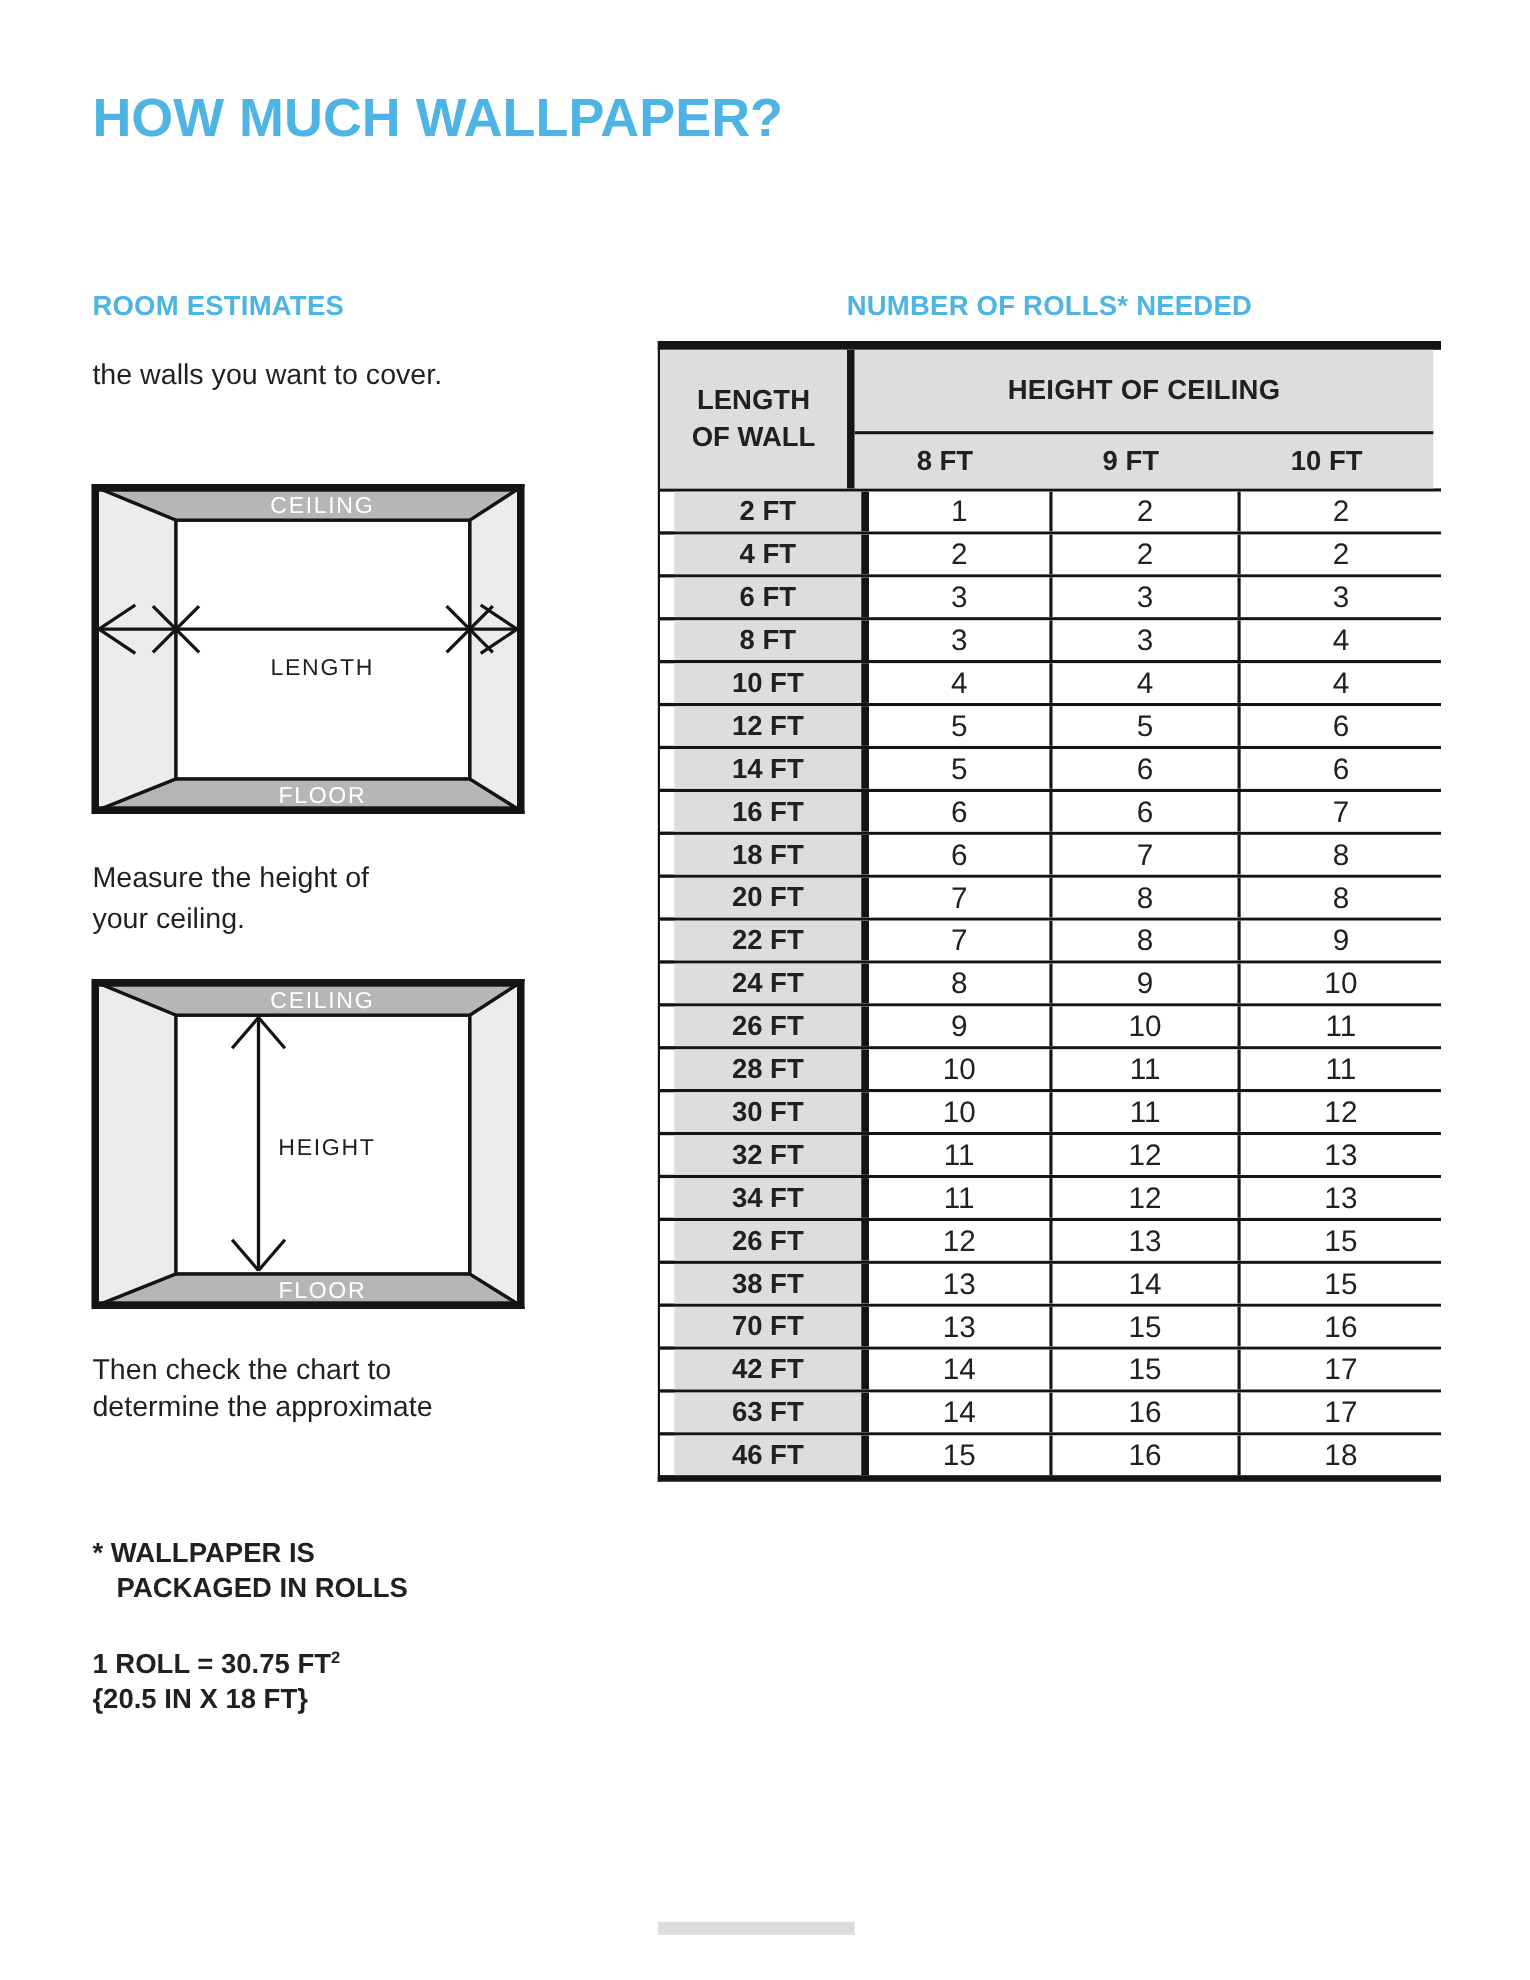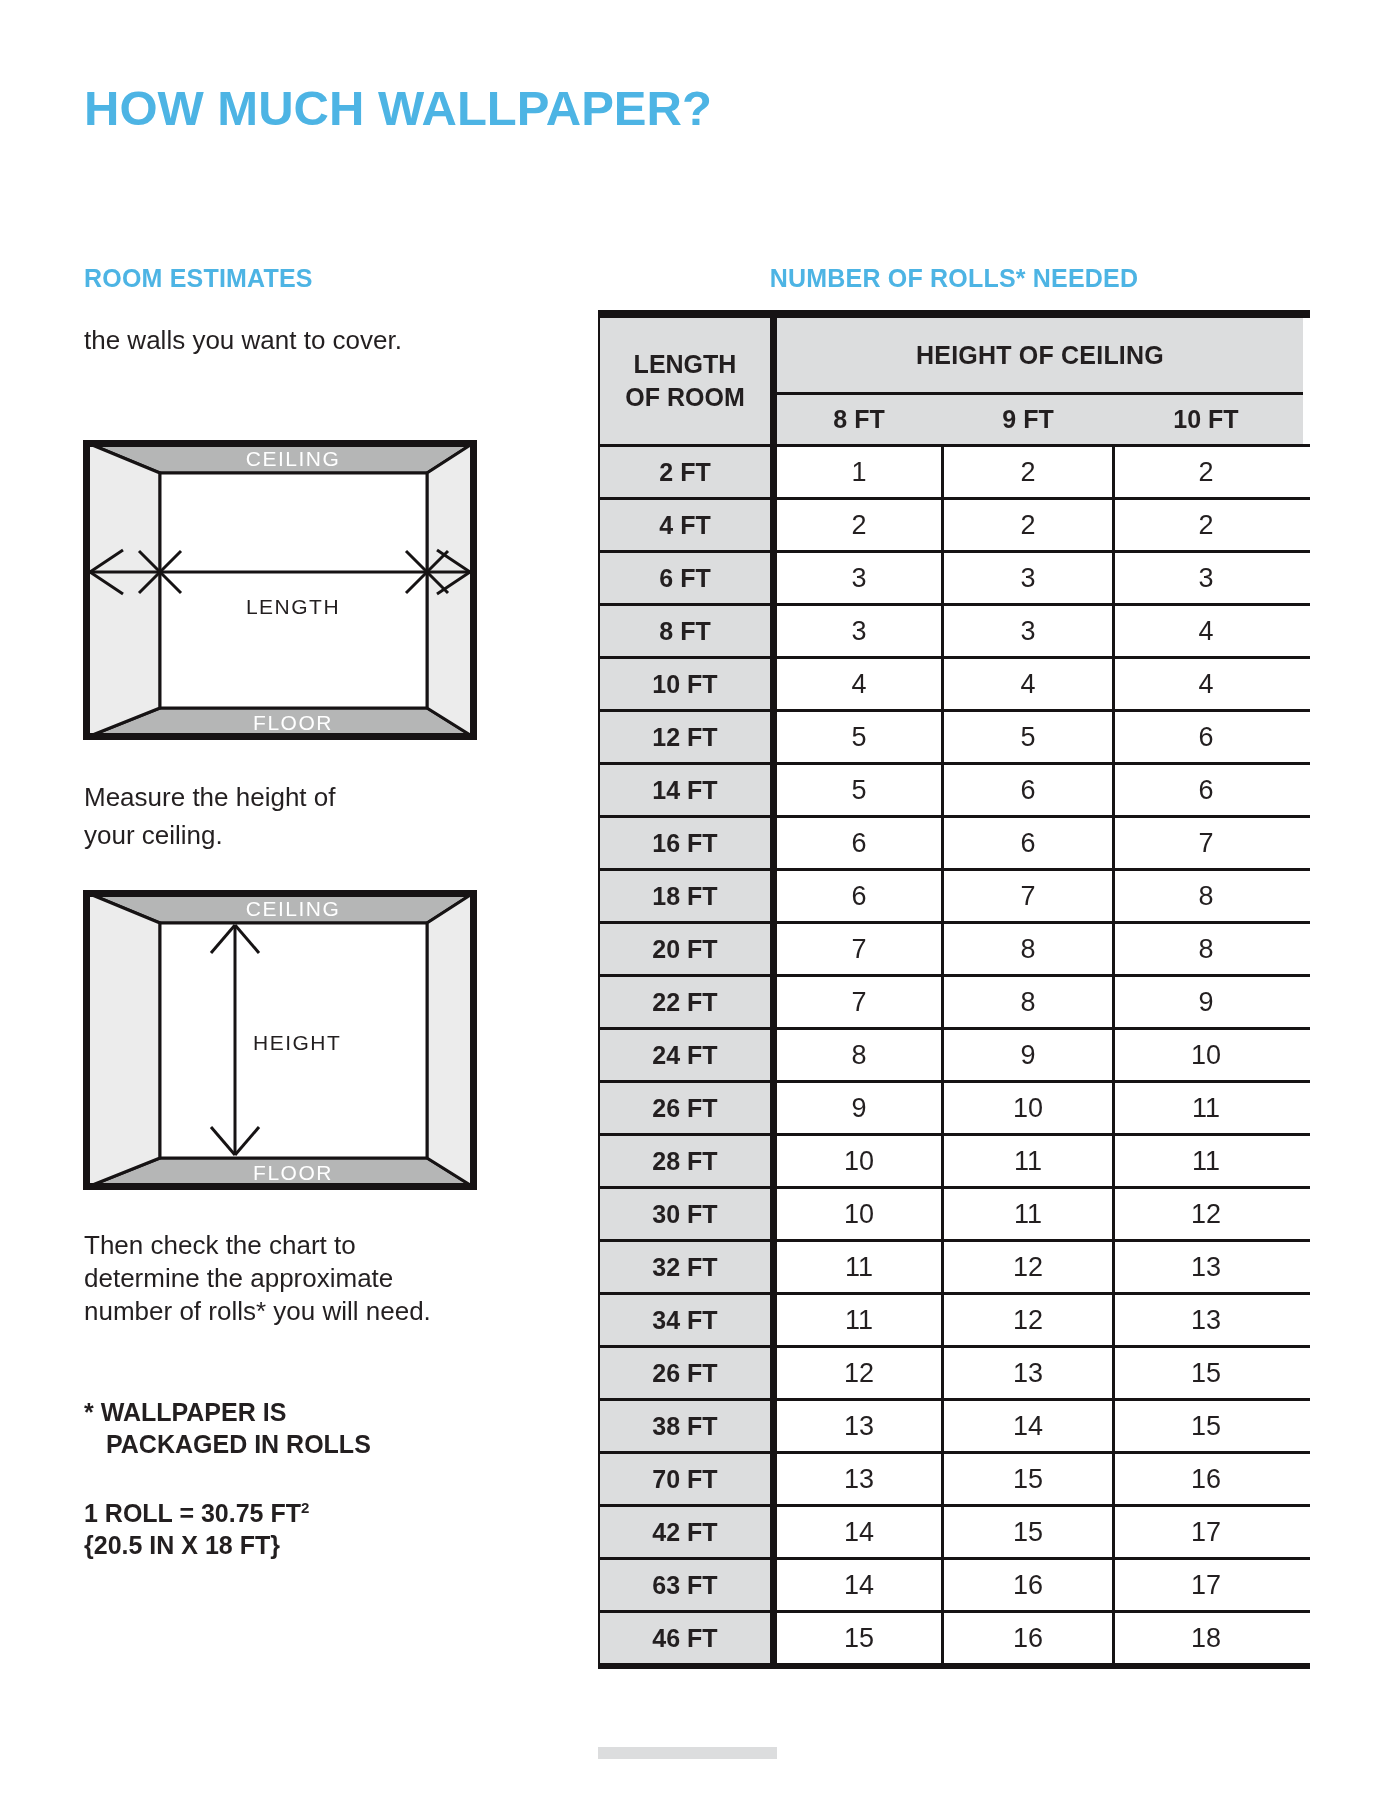--- a/index.html
+++ b/index.html
@@ -58,21 +58,21 @@
   }
   .head-right{width:526px;display:flex;flex-direction:column;}
   .groupcell{
     height:77px;background:var(--cell-gray);
     border-bottom:3px solid var(--line-black);
     display:flex;align-items:center;justify-content:center;
     font-weight:bold;font-size:25px;letter-spacing:.2px;
   }
   .subrow{height:49px;display:flex;background:var(--cell-gray);}
   .subrow .c{display:flex;align-items:center;justify-content:center;font-weight:bold;font-size:25px;}
-  .row{display:flex;height:53px;border-top:3px solid var(--line-black);}
+  .row{display:flex;height:39px;border-top:3px solid var(--line-black);justify-content:flex-end;}
   .row .lbl{
     width:177px;background:var(--cell-gray);
     border-right:7px solid var(--line-black);
     display:flex;align-items:center;justify-content:center;
     font-weight:bold;font-size:25px;
   }
   .row .val{display:flex;align-items:center;justify-content:center;font-size:27px;background:#fff;}
   .c0,.v0{width:167px;}
   .c1,.v1{width:171px;}
   .c2,.v2{width:182px;}
@@ -138,40 +138,39 @@
     <line x1="152" y1="265" x2="176" y2="237"></line>
   </g>
   <text class="dia-label" x="210" y="26" text-anchor="middle" fill="#ffffff">CEILING</text>
   <text class="dia-label" x="210" y="290" text-anchor="middle" fill="#ffffff">FLOOR</text>
   <text class="dia-label" x="170" y="160" text-anchor="start" style="fill:var(--ink)">HEIGHT</text>
 </svg>
 
 <div class="abs para p3">
   <div>Then check the chart to</div>
   <div>determine the approximate</div>
-  <div>number of rolls* you will need.</div>
 </div>
 
 <div class="abs footnote">
   <div>* WALLPAPER IS</div>
   <div class="indent">PACKAGED IN ROLLS</div>
 </div>
 
 <div class="abs rollinfo">
   <div><span>1 ROLL = 30.75 FT</span><sup>2</sup></div>
   <div>{20.5 IN X 18 FT}</div>
 </div>
 
 <h2 class="abs section sec-right">NUMBER OF ROLLS* NEEDED</h2>
 
 <div class="abs tbl">
   <div class="thead">
     <div class="corner">
       <div>LENGTH</div>
-      <div>OF ROOM</div>
+      <div>OF WALL</div>
     </div>
     <div class="head-right">
       <div class="groupcell">HEIGHT OF CEILING</div>
       <div class="subrow">
         <div class="c c0">8 FT</div>
         <div class="c c1">9 FT</div>
         <div class="c c2">10 FT</div>
       </div>
     </div>
   </div>

